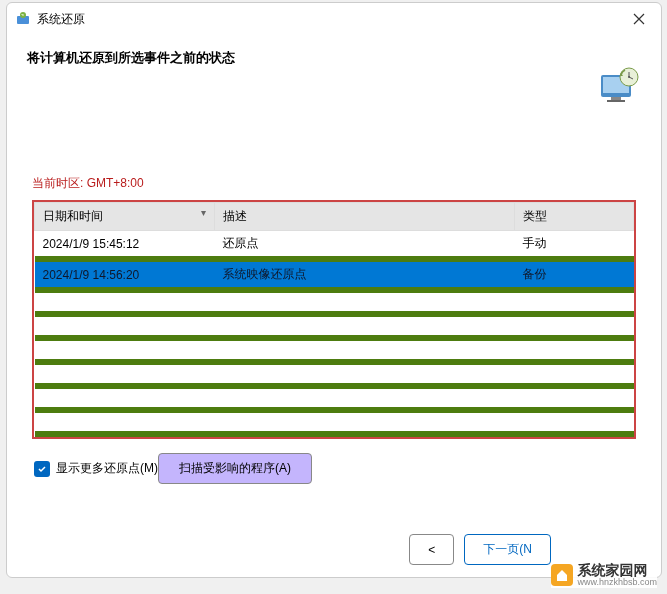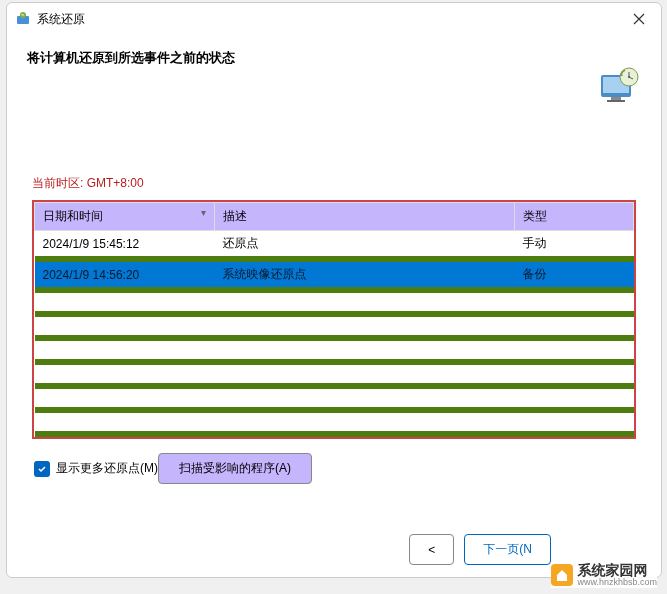--- a/index.html
+++ b/index.html
@@ -82,21 +82,21 @@
 }
 .table thead tr {
   border: 1px solid #ccc;
 }
 .table th {
   text-align: left;
   font-weight: normal;
   font-size: 12px;
   padding: 5px 8px;
   border: 1px solid #ddd;
-  background: #c4b5fd;
+  background: #e5e5e5;
   position: relative;
 }
 .sort-indicator {
   position: absolute;
   right: 8px;
   top: 4px;
   font-size: 10px;
   color: #666;
 }
 .table tbody td {

